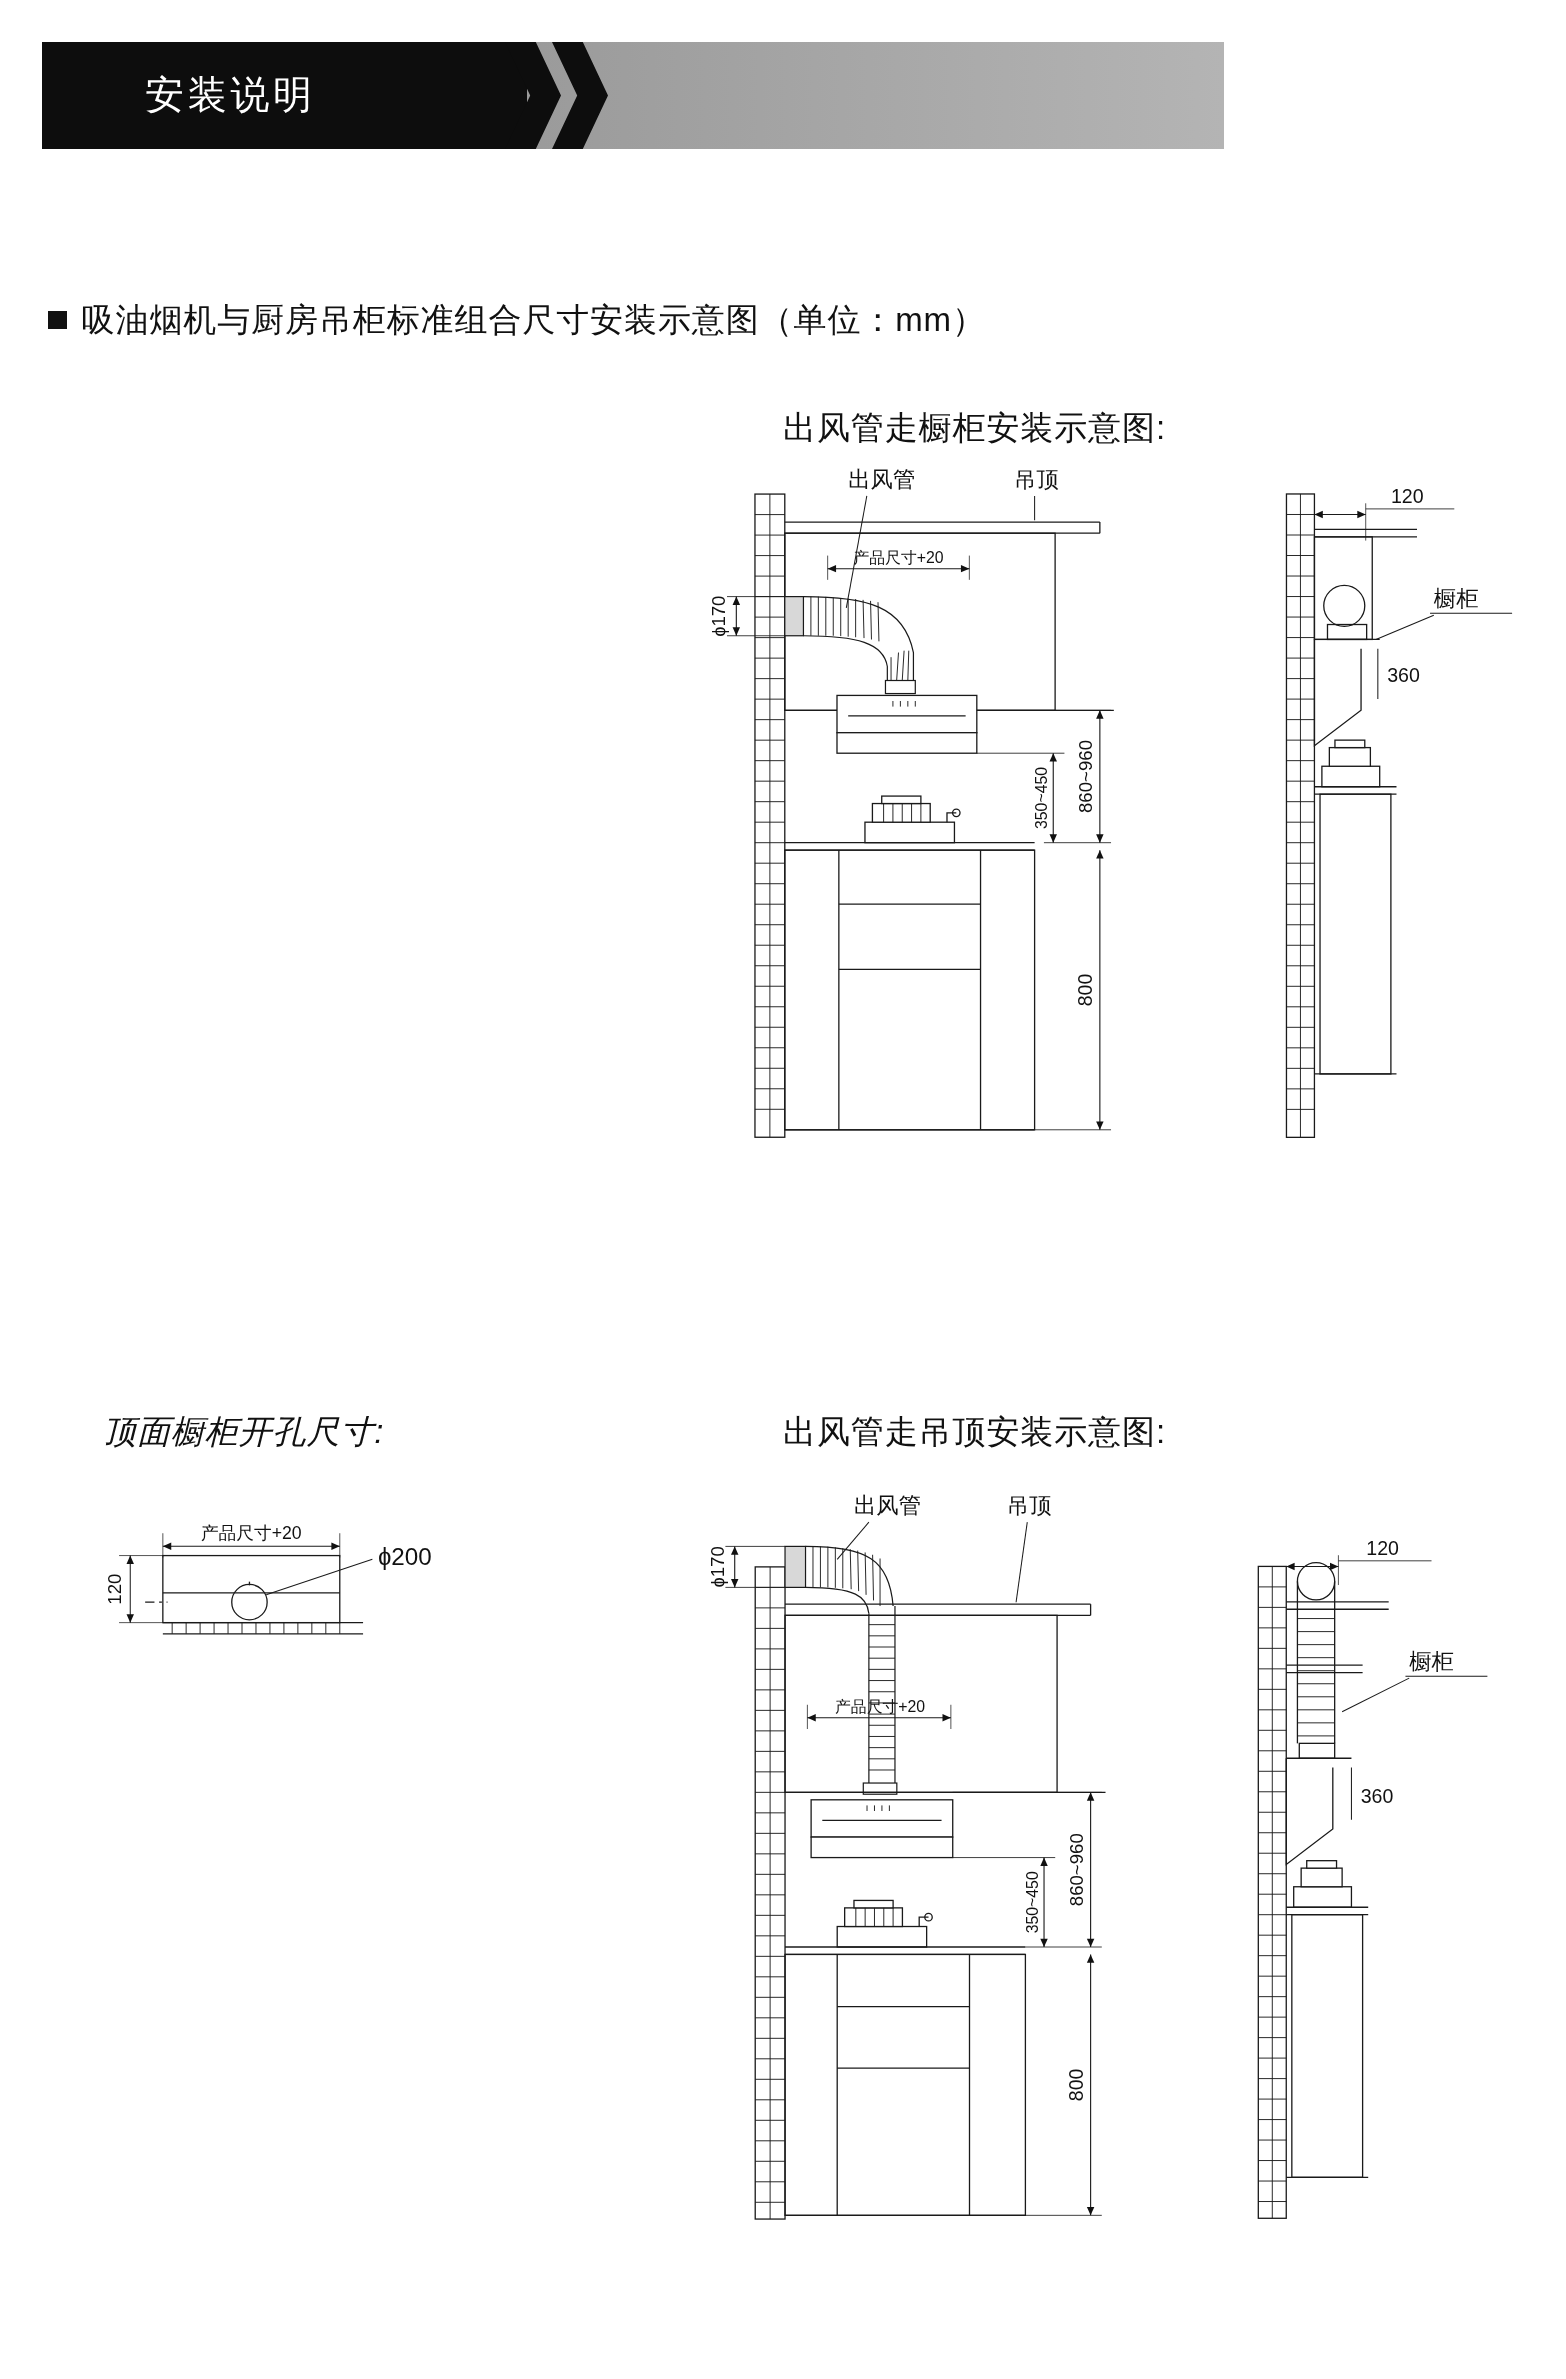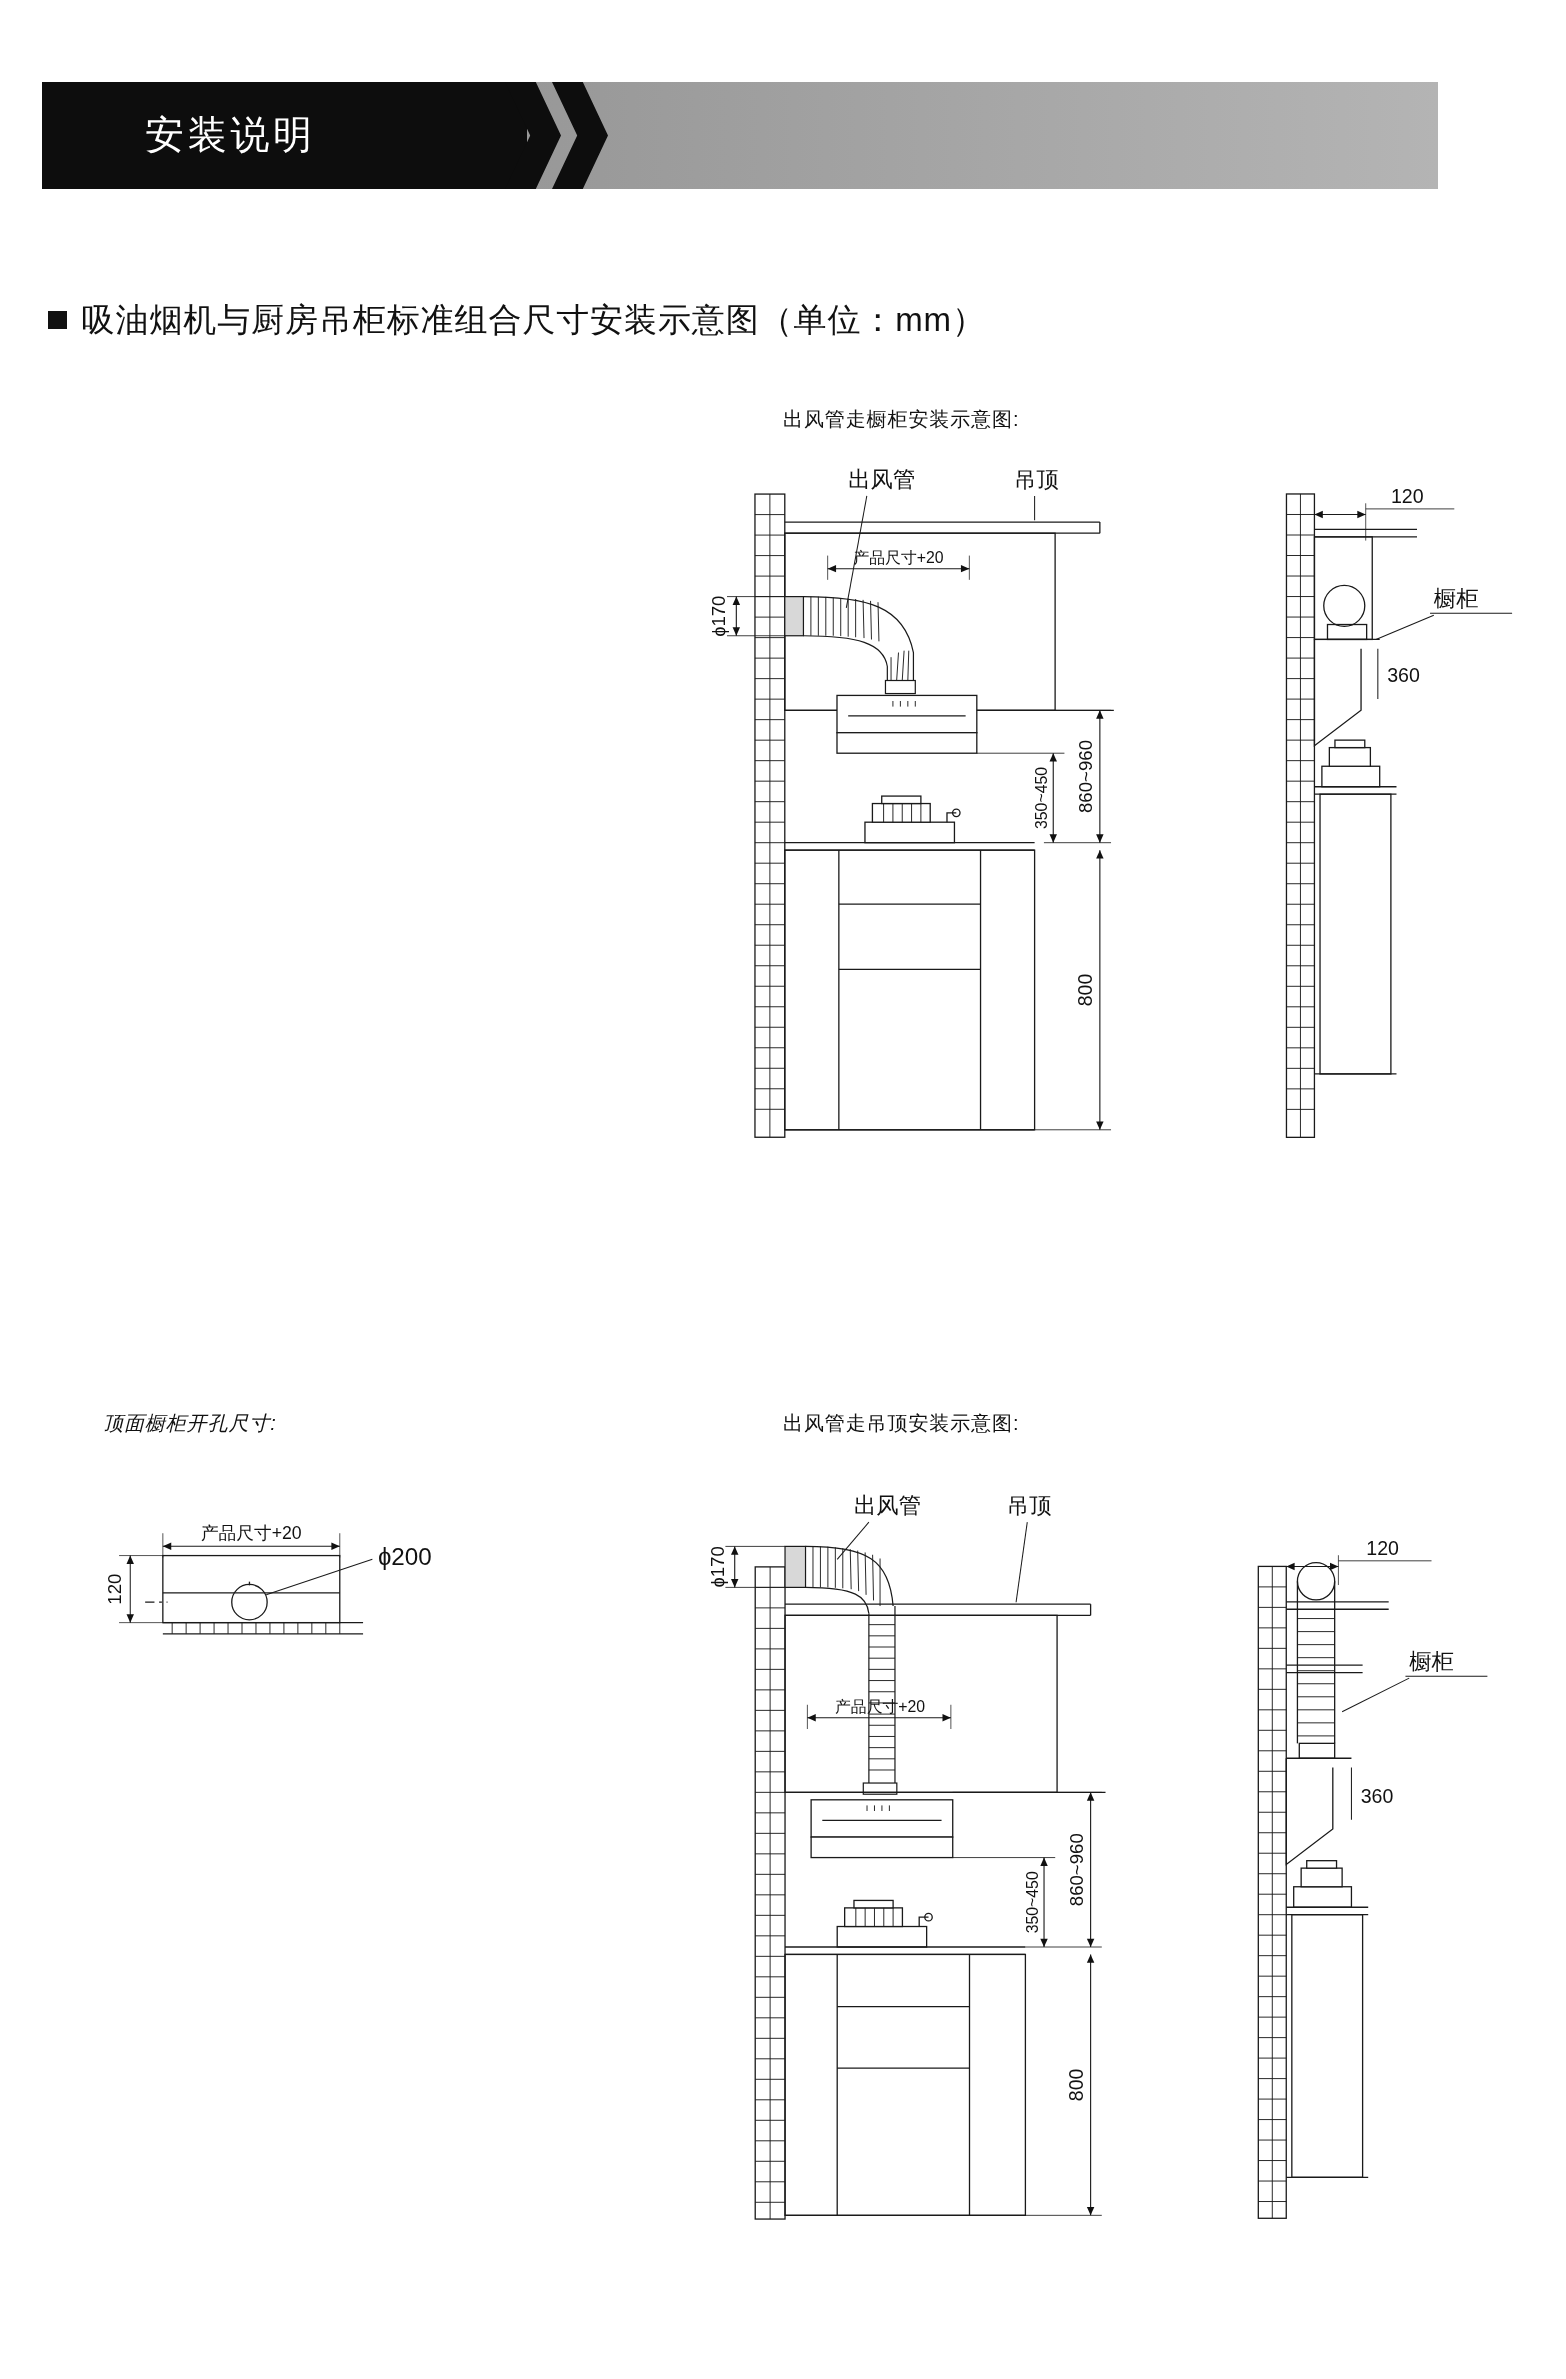--- a/index.html
+++ b/index.html
@@ -2,34 +2,34 @@
 <html style="font-size:15px"><head>
 <meta charset="utf-8">
 <style>
   html,body{margin:0;padding:0;}
   body{
     width:1566px;height:2380px;background:#ffffff;
     font-family:"Liberation Sans","DejaVu Sans",sans-serif;
     color:#111;position:relative;overflow:hidden;
   }
   
-  .header{position:absolute;left:42px;top:42px;width:1396px;height:107px;margin-top:40px;}
+  .header{position:absolute;left:42px;top:42px;width:1182px;height:107px;}
   .header .grey{position:absolute;left:0;top:0;width:100%;height:100%;
       background:linear-gradient(to right,#8d8d8d 0%,#9a9a9a 40%,#b4b4b4 100%);}
   .header .black{position:absolute;left:0;top:0;width:485px;height:100%;background:#0d0d0d;}
   .header .chev{position:absolute;top:0;height:100%;width:56px;background:#0d0d0d;
       clip-path:polygon(0 0,55% 0,100% 50%,55% 100%,0 100%,45% 50%);}
   .header .chev1{left:463px;}
   .header .chev2{left:510px;}
   .header .title{position:absolute;left:103px;top:26px;color:#fff;font-size:39px;letter-spacing:3.7px;}
   
   .sec-title{position:absolute;left:48px;top:298px;font-size:33px;letter-spacing:0.9px;}
   .sec-title .sq{display:inline-block;width:18.6px;height:18.6px;background:#111;margin-right:15px;
       position:relative;top:-1.9px;}
-  .cap{position:absolute;font-size:20px;letter-spacing:0.9px;}
+  .cap{position:absolute;font-size:33px;letter-spacing:0.9px;}
   .cap1{left:783px;top:406px;}
   .cap2{left:103px;top:1410px;font-style:italic;}
   .cap3{left:783px;top:1410px;}
   
   svg{position:absolute;overflow:visible;}
   .ln{stroke:#1a1a1a;fill:none;}
   .t{font-family:"Liberation Sans","DejaVu Sans",sans-serif;fill:#111;}
 </style>
 </head>
 <body>

